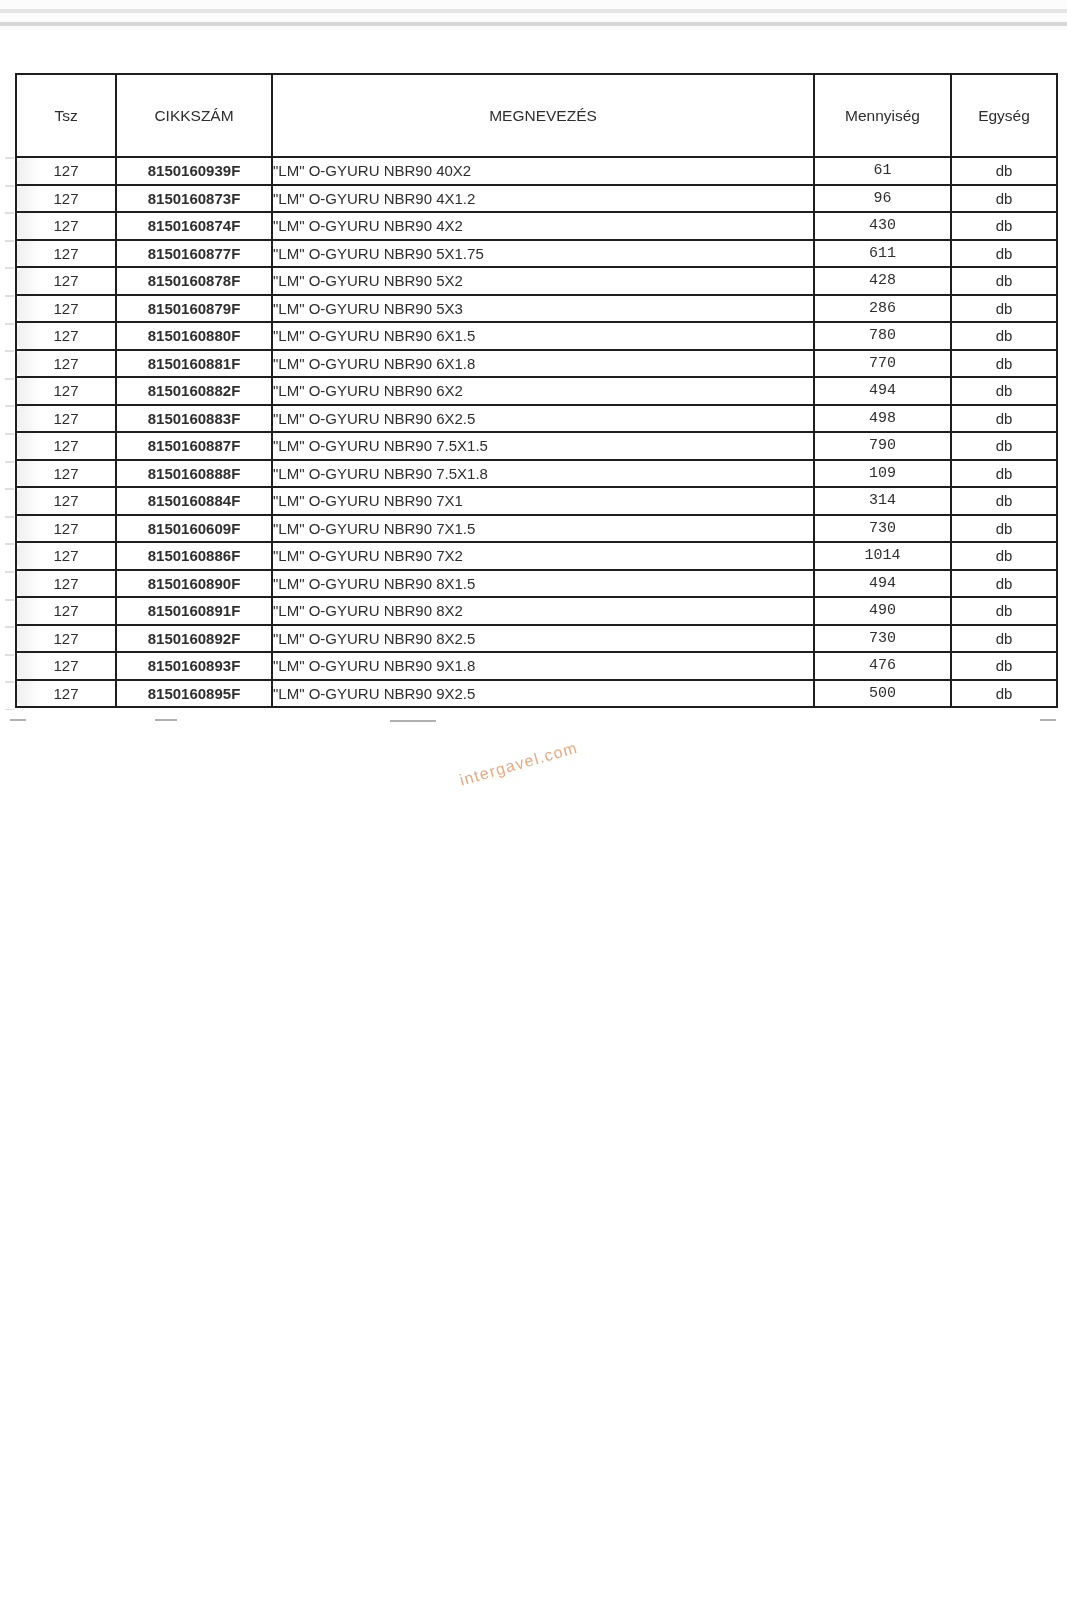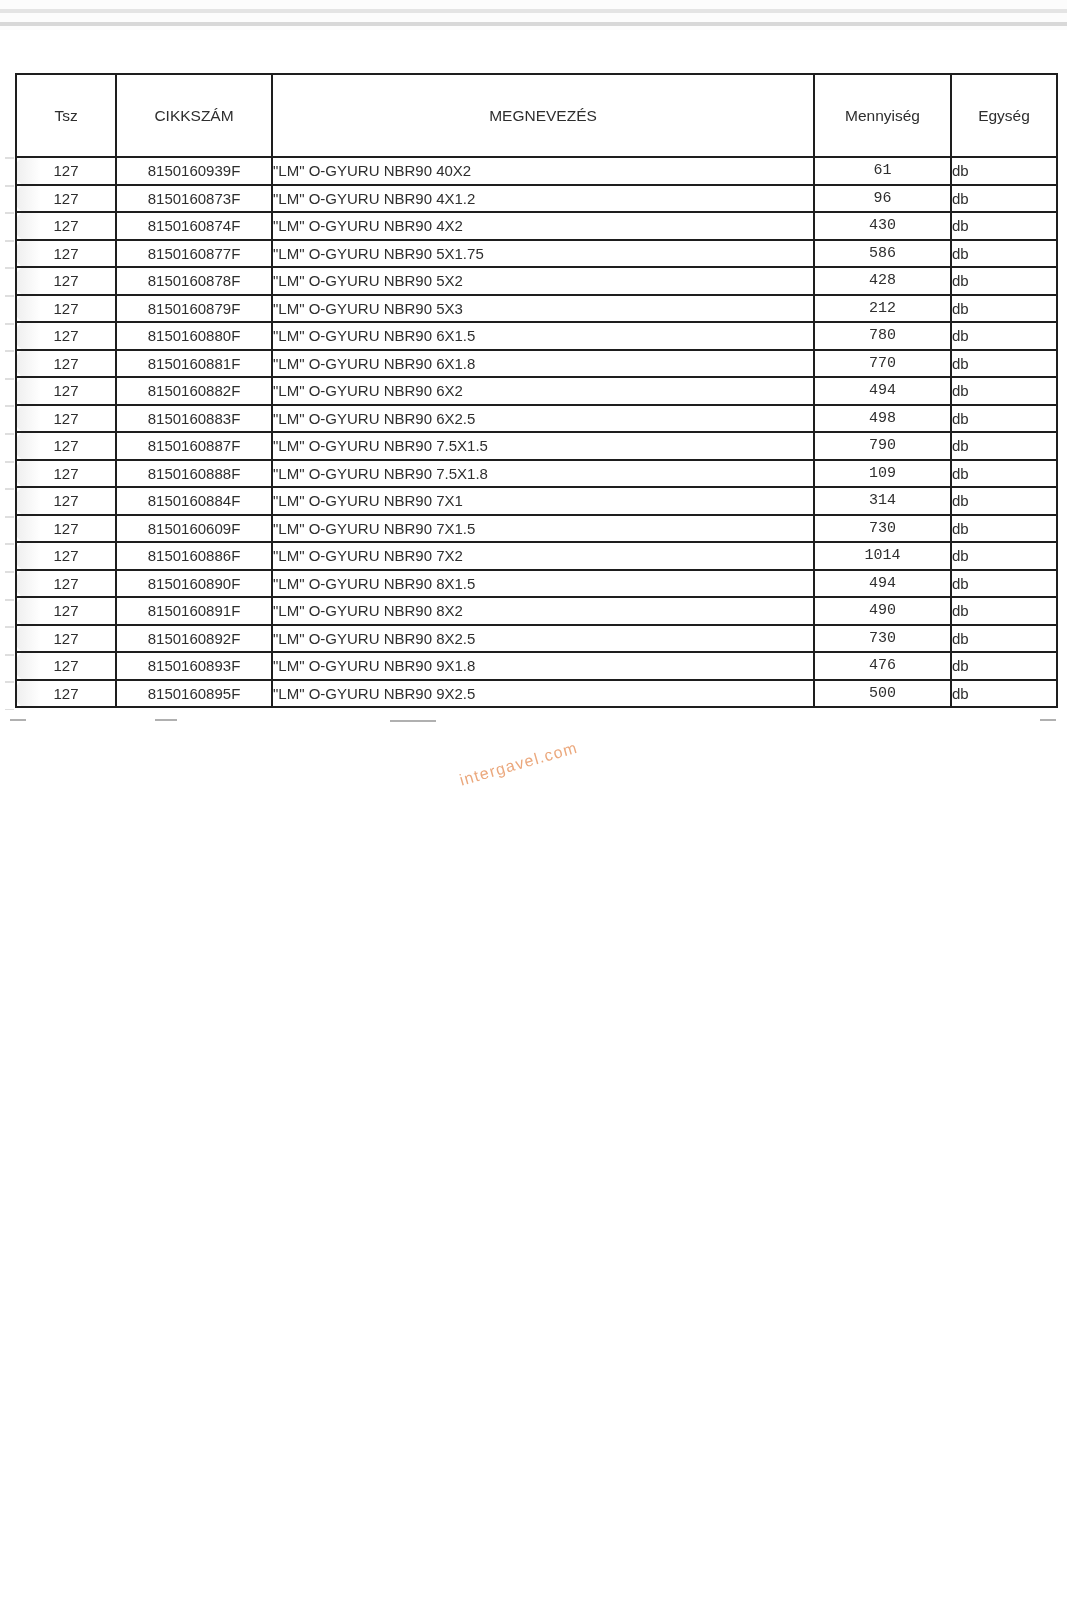--- a/index.html
+++ b/index.html
@@ -56,24 +56,24 @@
     font-weight: normal;
     text-align: center;
     background: #ffffff;
   }
   .inv tbody td {
     height: 25.5px;
     font-size: 15px;
     background: #ffffff;
   }
   .c-tsz  { text-align: center; border-radius: 10px; }
-  .c-sku  { text-align: center; }
+  .c-sku  { text-align: center; font-weight: bold; }
   .c-name { text-align: left; padding-left: 7px; }
   .c-qty  { text-align: center; font-family: Liberation Mono, monospace; }
-  .c-unit { text-align: left; }
+  .c-unit { text-align: center; }
 
   
   .inv tbody td.c-tsz {
     background: linear-gradient(90deg, #efefef 0px, #ffffff 24px);
   }
 
   
   .left-ticks {
     position: absolute;
     left: 5px;
@@ -161,37 +161,37 @@
     <td class="c-sku">8150160874F</td>
     <td class="c-name">"LM" O-GYURU NBR90 4X2</td>
     <td class="c-qty">430</td>
     <td class="c-unit">db</td>
   </tr>
 
   <tr>
     <td class="c-tsz">127</td>
     <td class="c-sku">8150160877F</td>
     <td class="c-name">"LM" O-GYURU NBR90 5X1.75</td>
-    <td class="c-qty">586</td>
+    <td class="c-qty">611</td>
     <td class="c-unit">db</td>
   </tr>
 
   <tr>
     <td class="c-tsz">127</td>
     <td class="c-sku">8150160878F</td>
     <td class="c-name">"LM" O-GYURU NBR90 5X2</td>
     <td class="c-qty">428</td>
     <td class="c-unit">db</td>
   </tr>
 
   <tr>
     <td class="c-tsz">127</td>
     <td class="c-sku">8150160879F</td>
     <td class="c-name">"LM" O-GYURU NBR90 5X3</td>
-    <td class="c-qty">212</td>
+    <td class="c-qty">286</td>
     <td class="c-unit">db</td>
   </tr>
 
   <tr>
     <td class="c-tsz">127</td>
     <td class="c-sku">8150160880F</td>
     <td class="c-name">"LM" O-GYURU NBR90 6X1.5</td>
     <td class="c-qty">780</td>
     <td class="c-unit">db</td>
   </tr>

